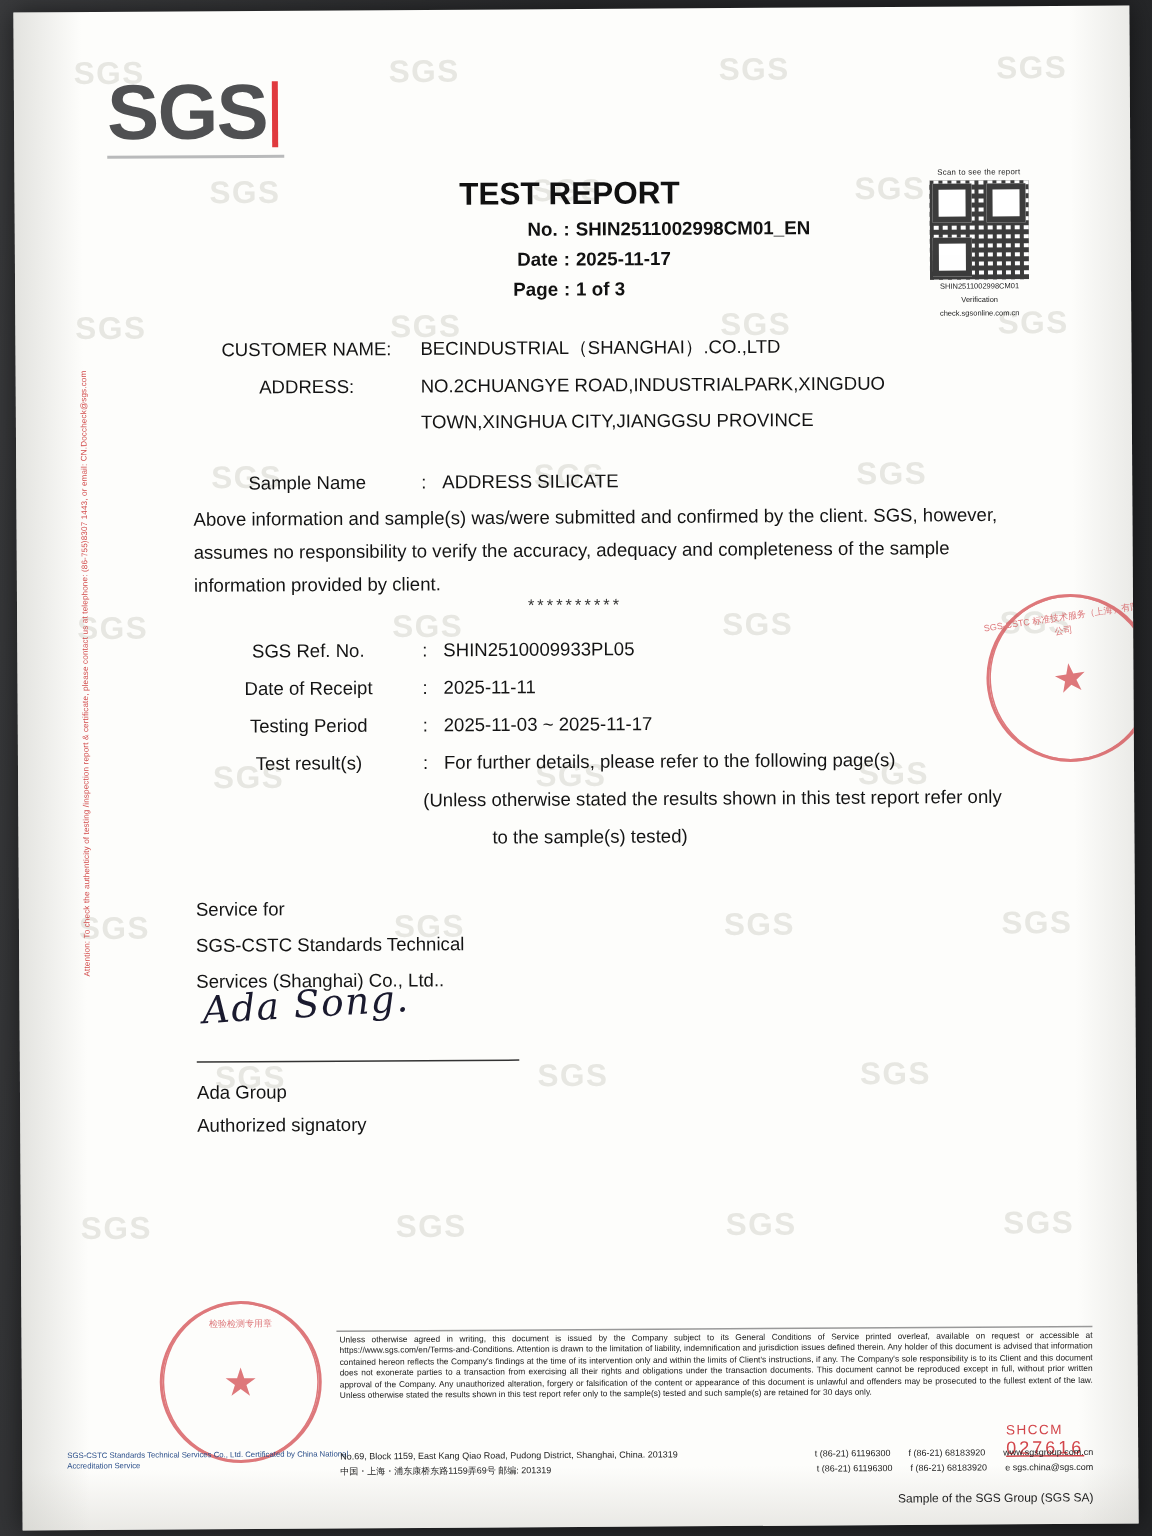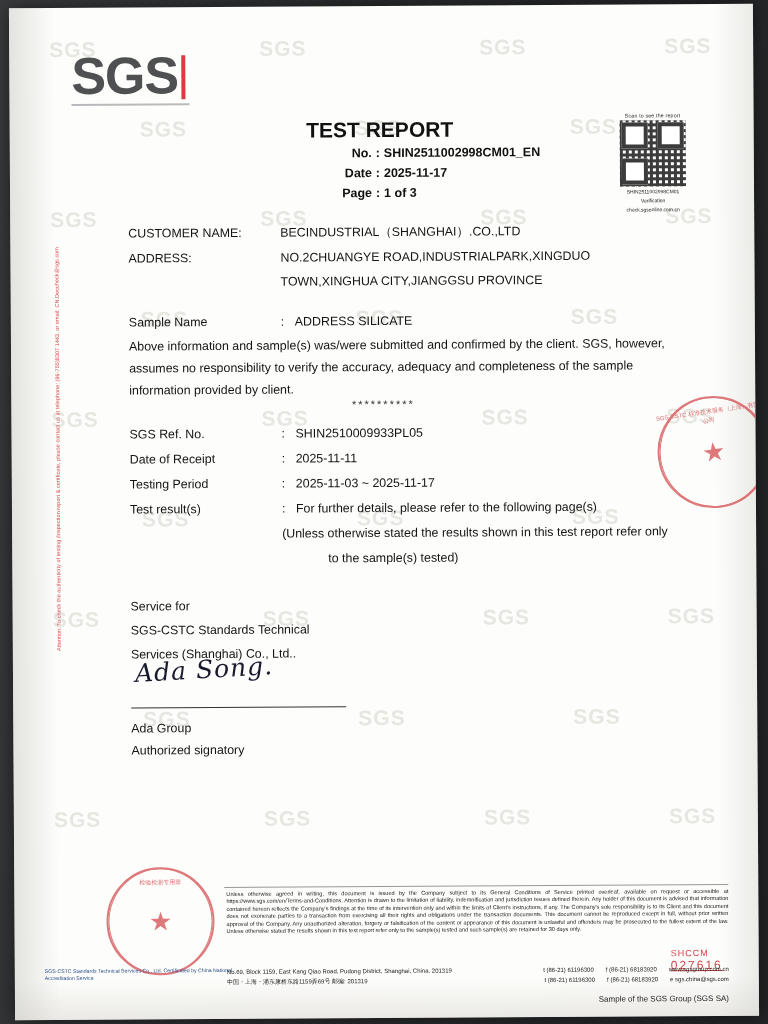--- a/index.html
+++ b/index.html
@@ -145,21 +145,21 @@
     position: absolute;
     left: 0; top: 0; right: 0; bottom: 0;
     font-size: 12.4px;
     color: #141414;
   }
   .row {
     position: absolute;
     display: flex;
     align-items: baseline;
   }
-  .lbl { width: 152px; }
+  .lbl { width: 152px; text-align: center; }
   .col { width: 14px; }
   .val { }
   .para {
     position: absolute;
     left: 118px;
     width: 540px;
     line-height: 22px;
   }
   .stars {
     position: absolute;

